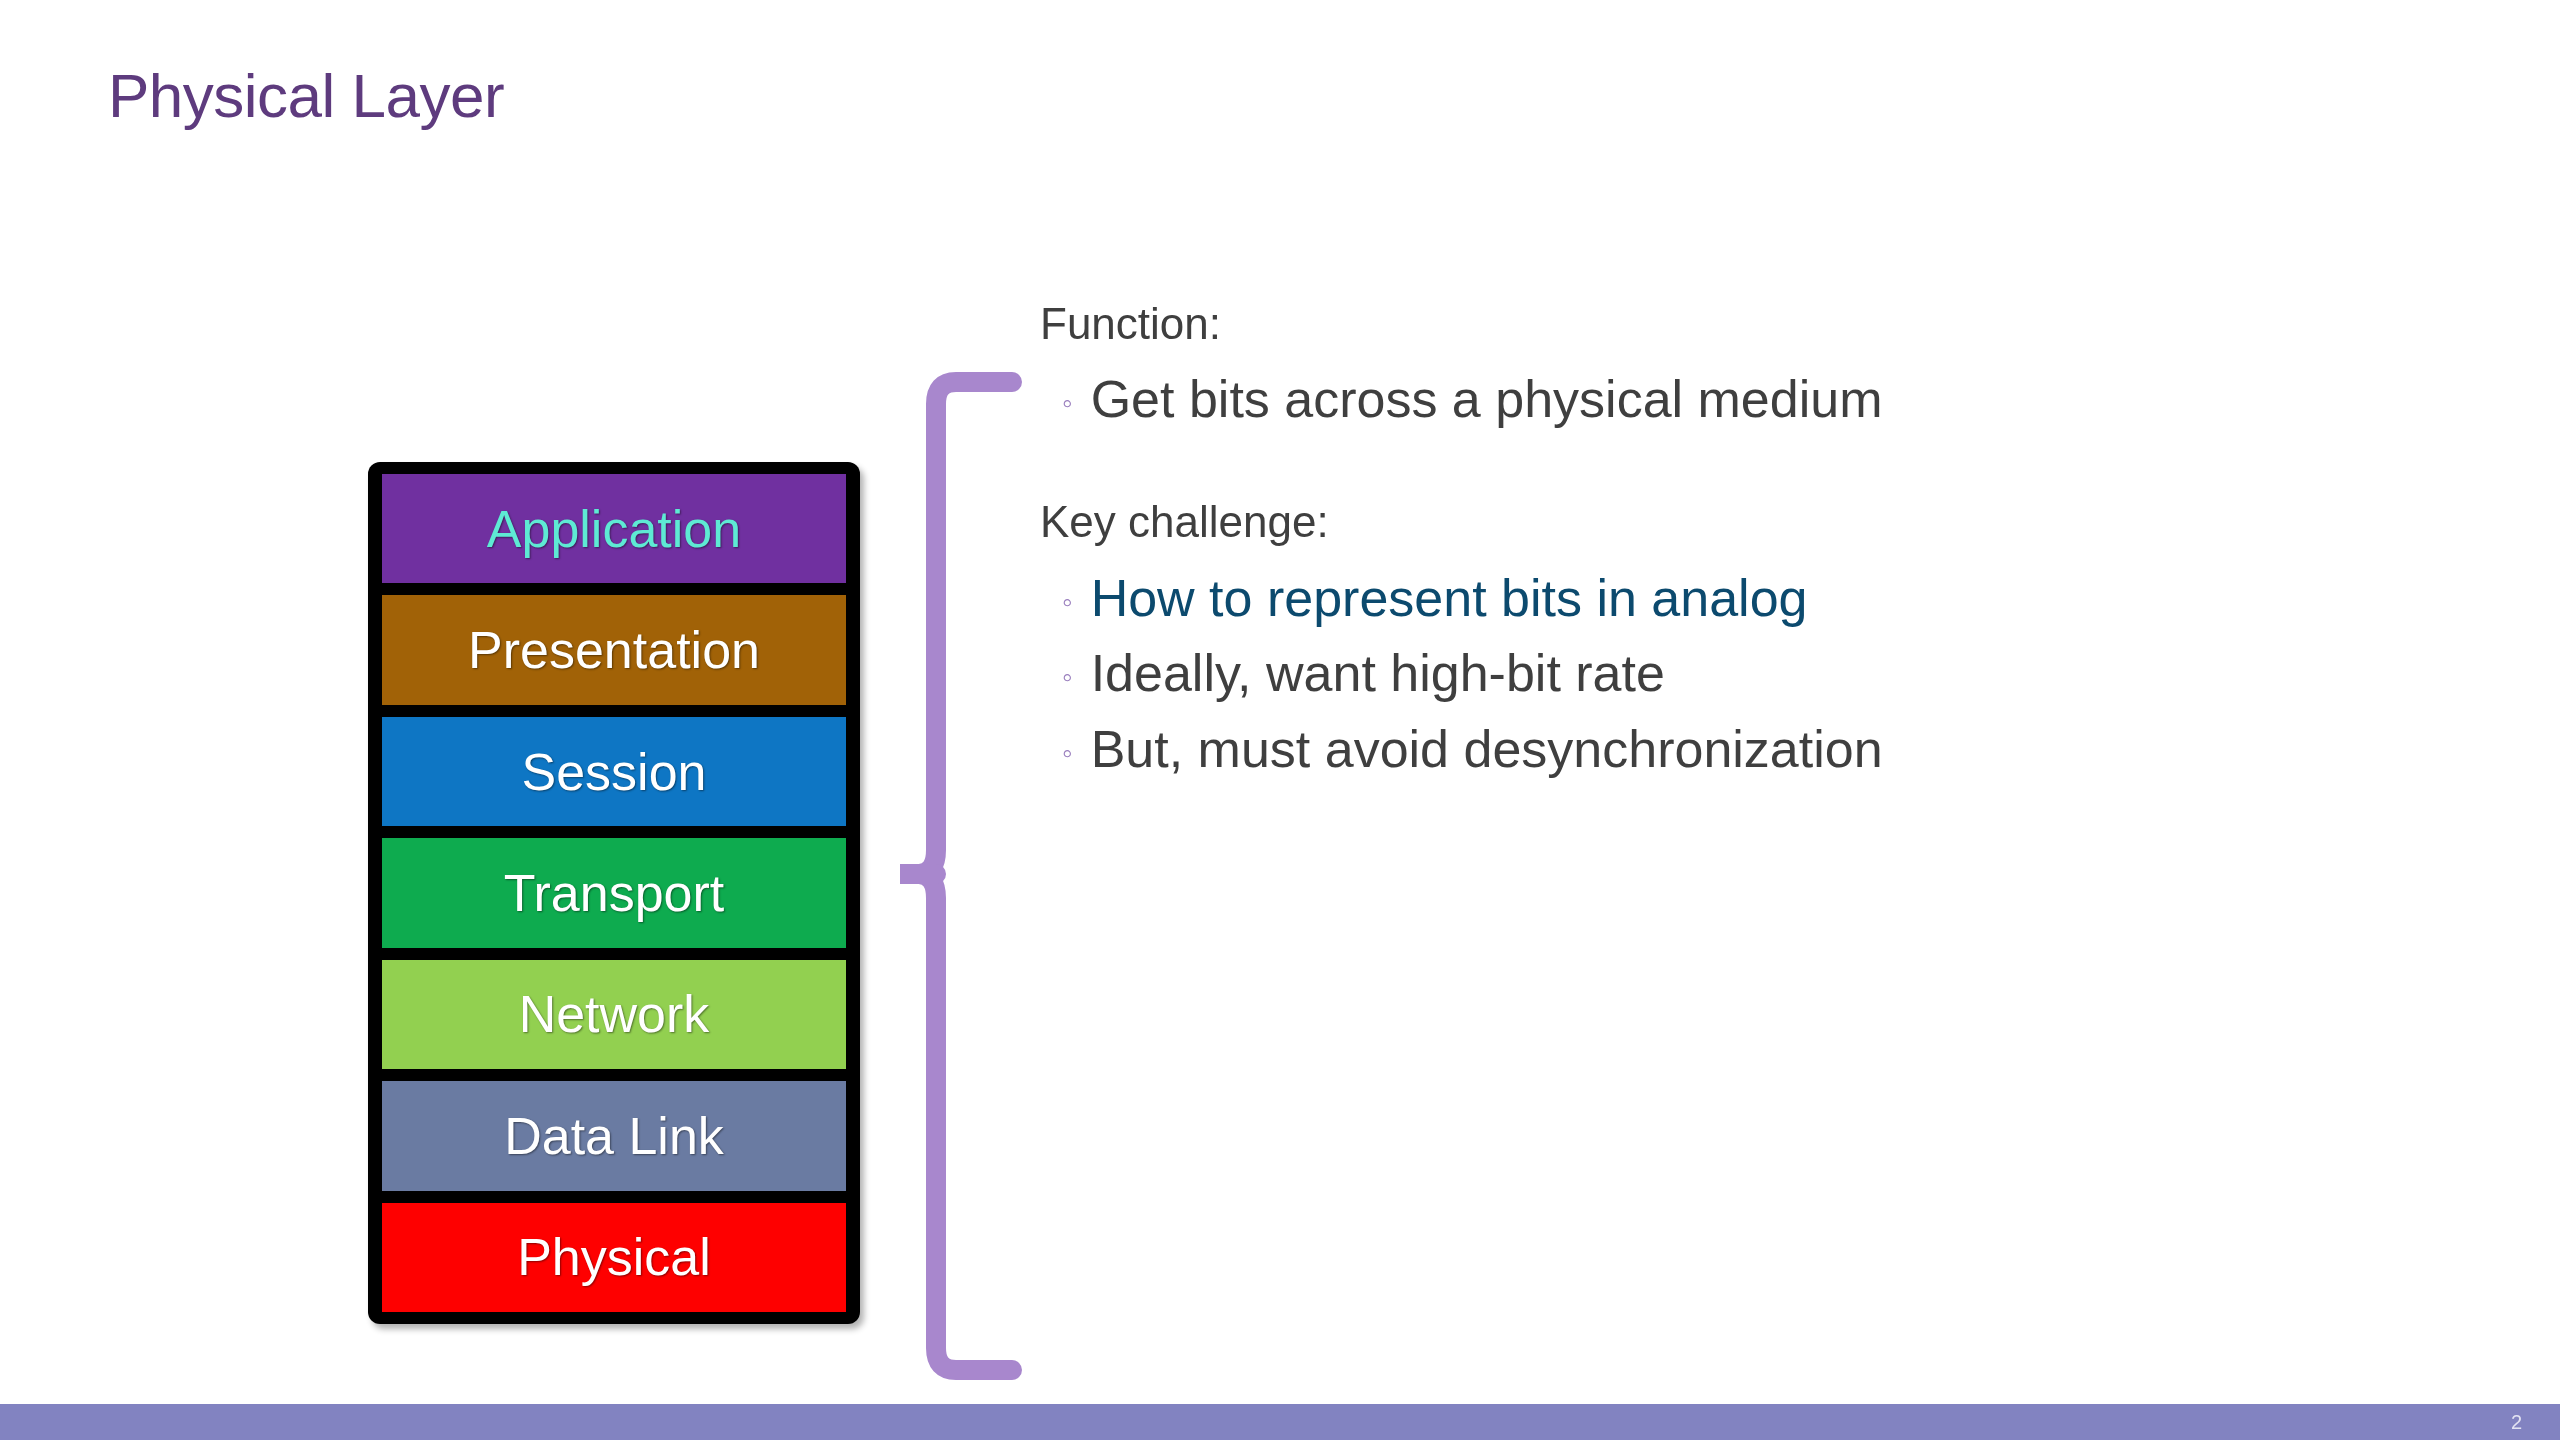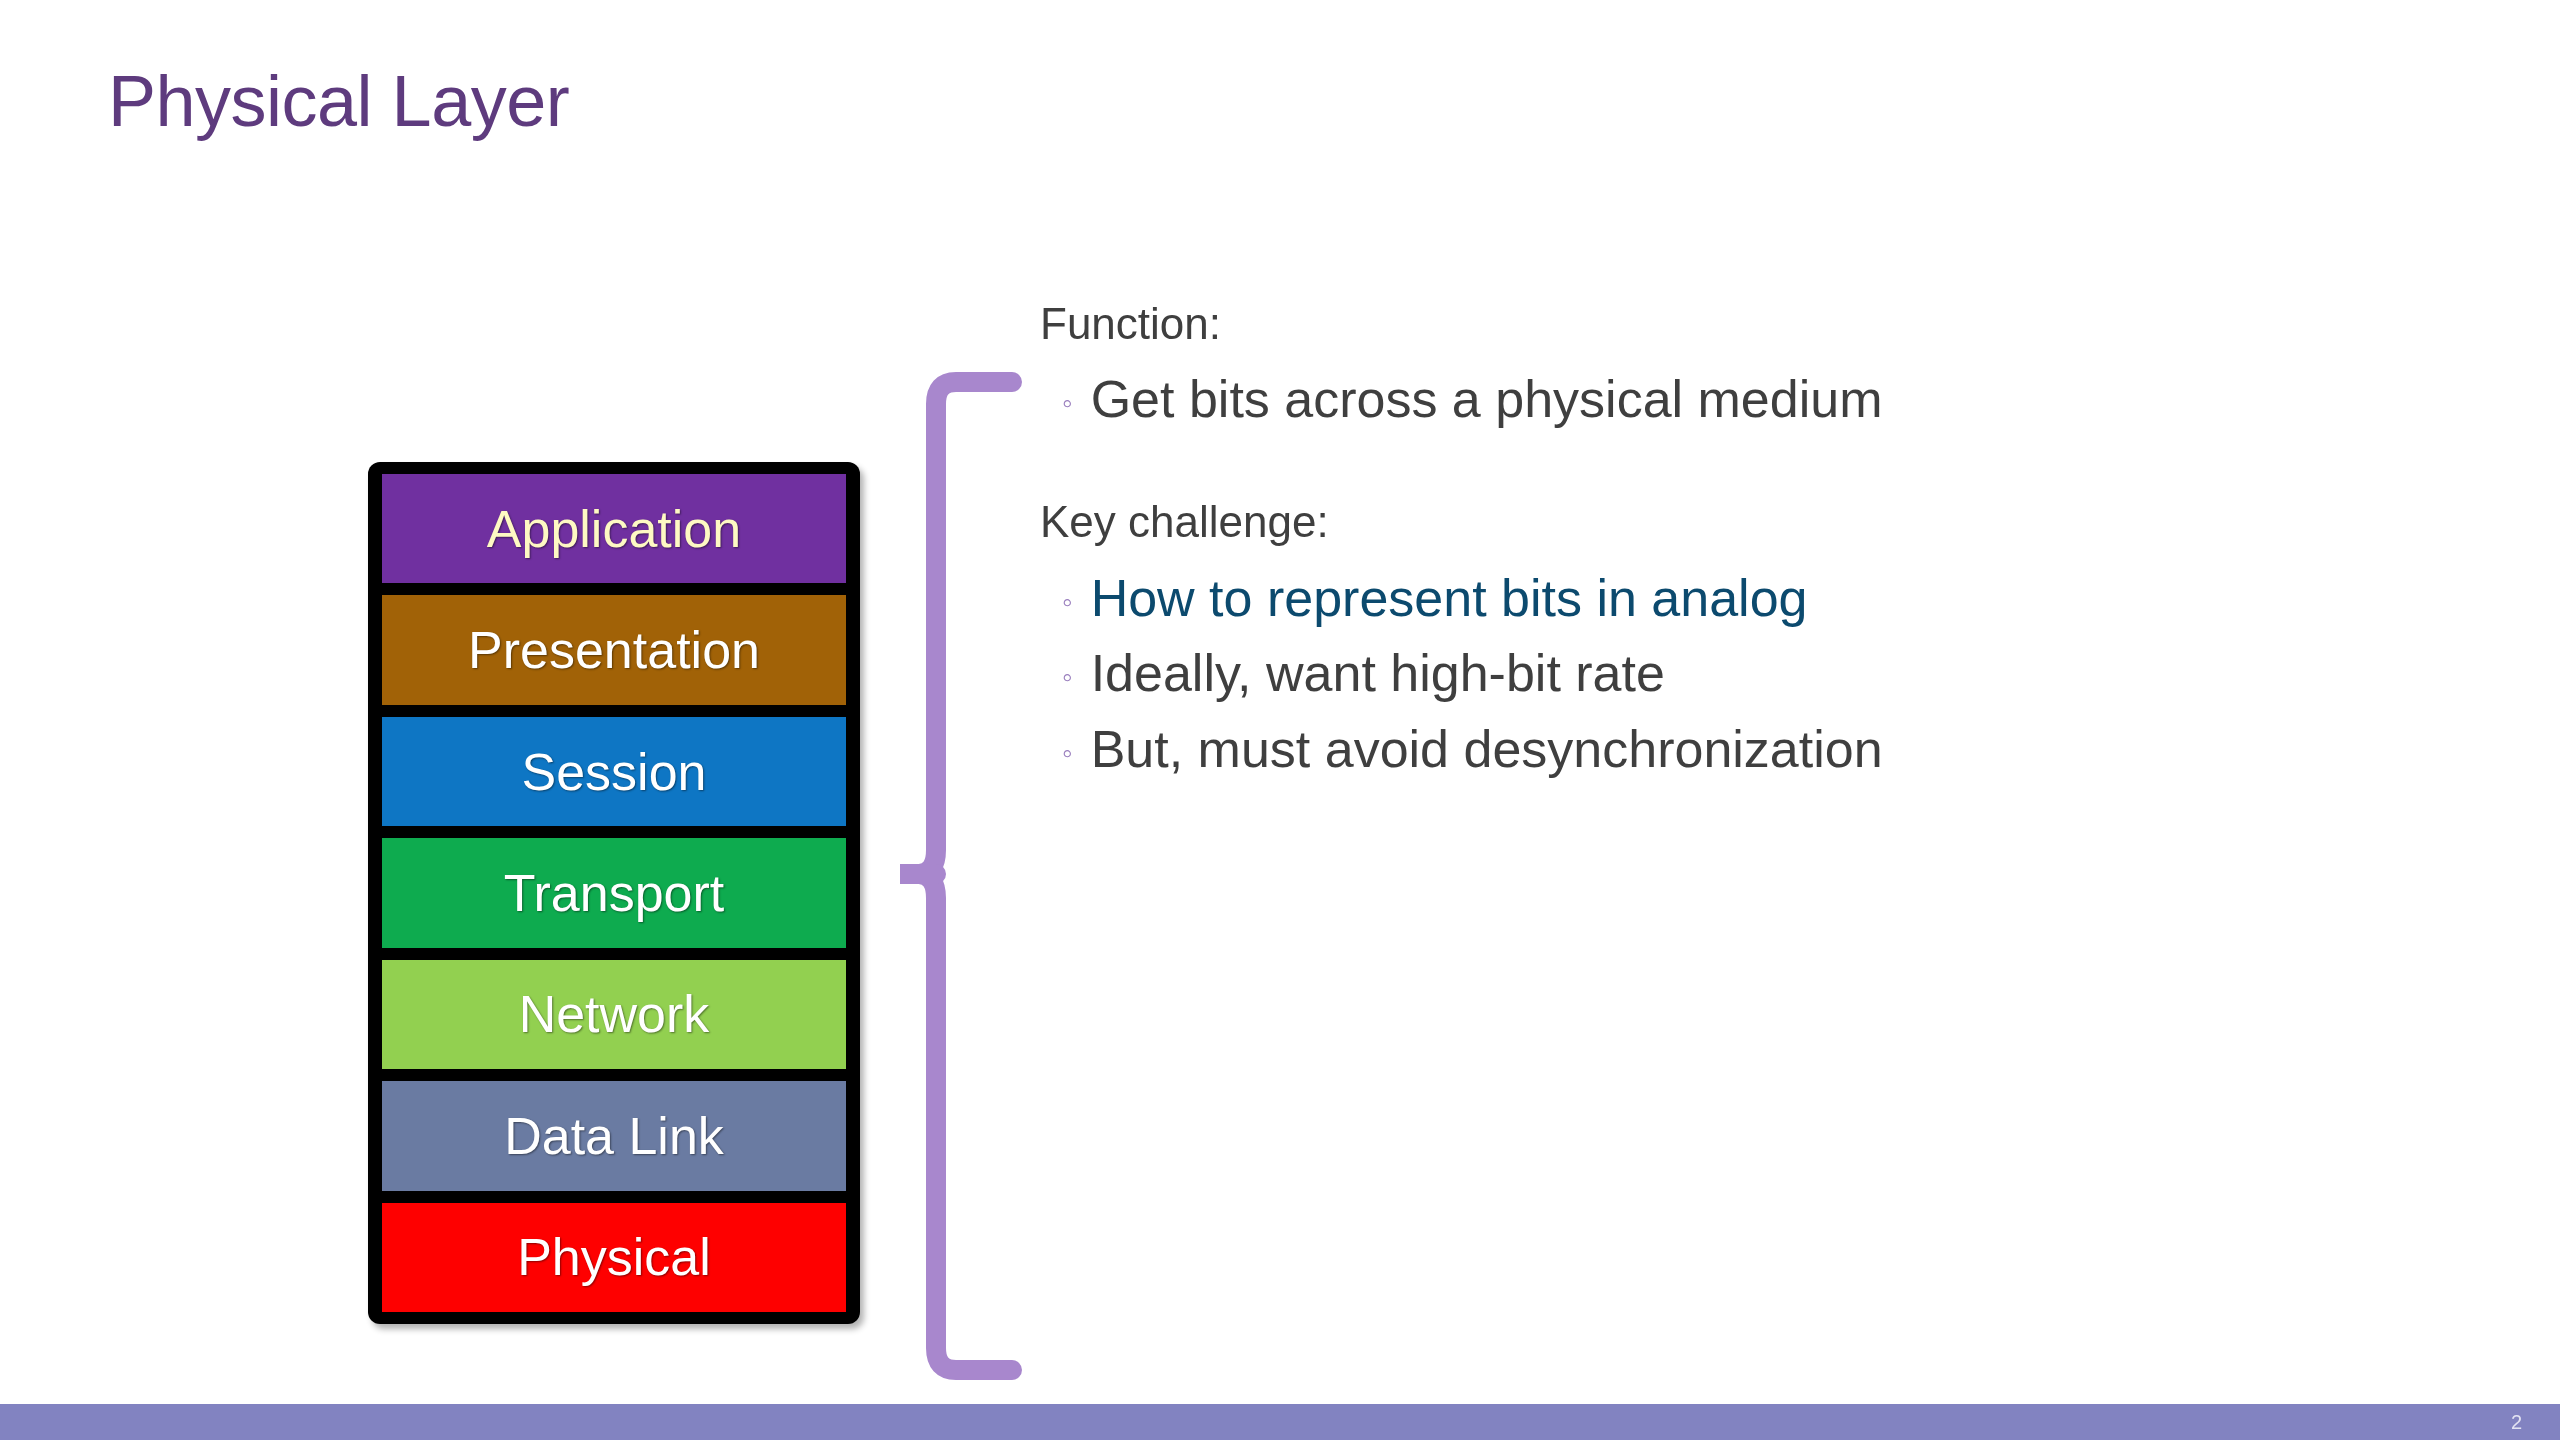--- a/index.html
+++ b/index.html
@@ -14,21 +14,21 @@
     overflow: hidden;
     font-family: "Liberation Sans", sans-serif;
     background: #ffffff;
   }
 
   
   #slide-title {
     position: absolute;
     left: 108px;
     top: 62px;
-    font-size: 72px;
+    font-size: 62px;
     font-weight: 400;
     letter-spacing: -0.5px;
     color: #5e3b7e;
     white-space: nowrap;
     line-height: 1.1;
   }
 
   
   #osi-stack {
     position: absolute;
@@ -131,21 +131,21 @@
     color: #e3e3f2;
     line-height: 24px;
   }
 </style>
 </head>
 <body style="background: rgb(255, 255, 255);">
 
 <div id="slide-title" style="color: rgb(94, 59, 126);">Physical Layer</div>
 
 <div id="osi-stack" style="background: rgb(0, 0, 0);">
-  <div class="osi-layer" style="background: rgb(112, 48, 160); color: #fef9c3;">
+  <div class="osi-layer" style="background: rgb(112, 48, 160); color: #5eead4;">
     <span>Application</span>
   </div>
   <div class="osi-layer" style="background: #a16207; color: rgb(255, 255, 255);">
     <span>Presentation</span>
   </div>
   <div class="osi-layer" style="background: rgb(14, 118, 196); color: rgb(255, 255, 255);">
     <span>Session</span>
   </div>
   <div class="osi-layer" style="background: rgb(14, 171, 79); color: rgb(255, 255, 255);">
     <span>Transport</span>

